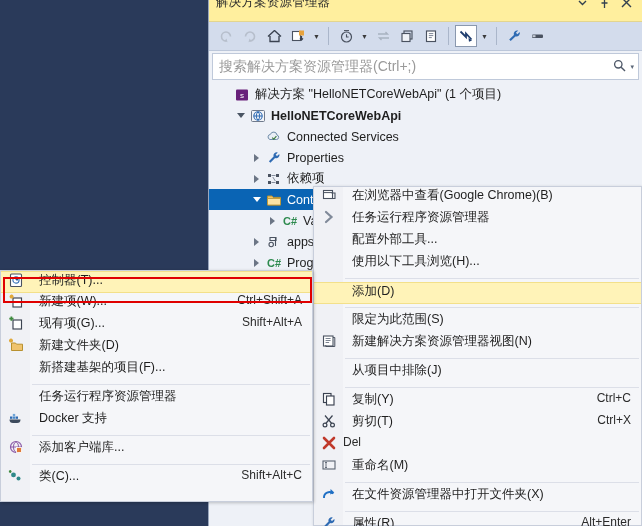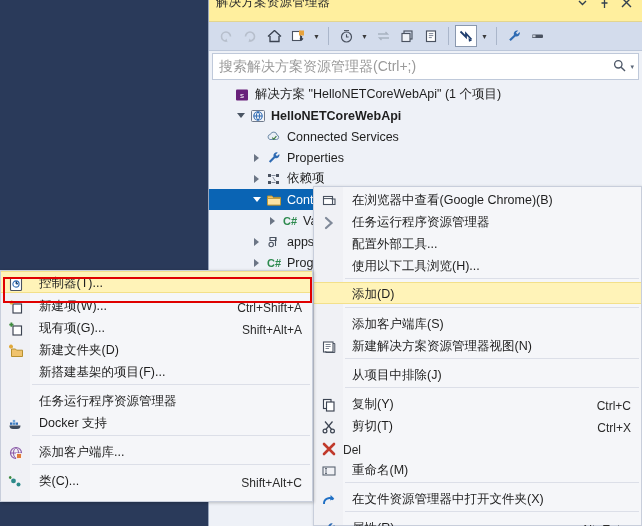--- a/index.html
+++ b/index.html
@@ -76,21 +76,21 @@
 
   
   .ctx-menu {
     position: absolute; left: 313px; top: 186px; width: 329px; height: 340px;
     background: #f5f6f9; border: 1px solid #c8cedb;
     box-shadow: 1px 1px 3px rgba(0,0,0,.22);
   }
   .ctx-gutter { position: absolute; left: 0; top: 0; bottom: 0; width: 29px; background: #f0f1f5; }
   .ctx-list { position: relative; }
   .ctx-item {
-    position: relative; height: 22px; display: flex; align-items: flex-end;
+    position: relative; height: 22px; display: flex; align-items: flex-start;
     font-size: 12.5px; color: #1e1e1e; white-space: nowrap;
   }
   .ctx-item.hl { background: #fff3b8; border-top: 1px solid #f3e08a; border-bottom: 1px solid #f3e08a; }
   .ctx-icon { width: 29px; display:flex; align-items:center; justify-content:center; flex: 0 0 29px; }
   .ctx-text { padding-left: 9px; flex: 1; }
   .ctx-key { padding-right: 10px; color: #2b2b2b; font-size: 12px; }
   .ctx-sep { height: 1px; background: #dcdfe8; margin: 3px 2px 3px 31px; }
 
   
   .sub-menu {
@@ -386,21 +386,21 @@
         </div>
         <div class="ctx-sep"></div>
         <div class="ctx-item hl">
           <div class="ctx-icon"></div>
           <div class="ctx-text">添加(D)</div>
           <div class="ctx-key"></div>
         </div>
         <div class="ctx-sep"></div>
         <div class="ctx-item">
           <div class="ctx-icon"></div>
-          <div class="ctx-text">添加客户端库(S)</div>
+          <div class="ctx-text">限定为此范围(S)</div>
           <div class="ctx-key"></div>
         </div>
         <div class="ctx-item">
           <div class="ctx-icon">
             <svg width="16" height="16" viewBox="0 0 16 16">
               <rect x="2.5" y="3" width="9.5" height="10" fill="#fff" stroke="#4a5260" stroke-width="1.1"></rect>
               <path d="M4.6 5.5 h5 M4.6 7.5 h5 M4.6 9.5 h3.5" stroke="#6d7684" stroke-width=".9"></path>
               <path d="M12 4.5 h1.8 v9 h-9 v-1.4" fill="none" stroke="#4a5260" stroke-width="1"></path>
             </svg>
           </div>

